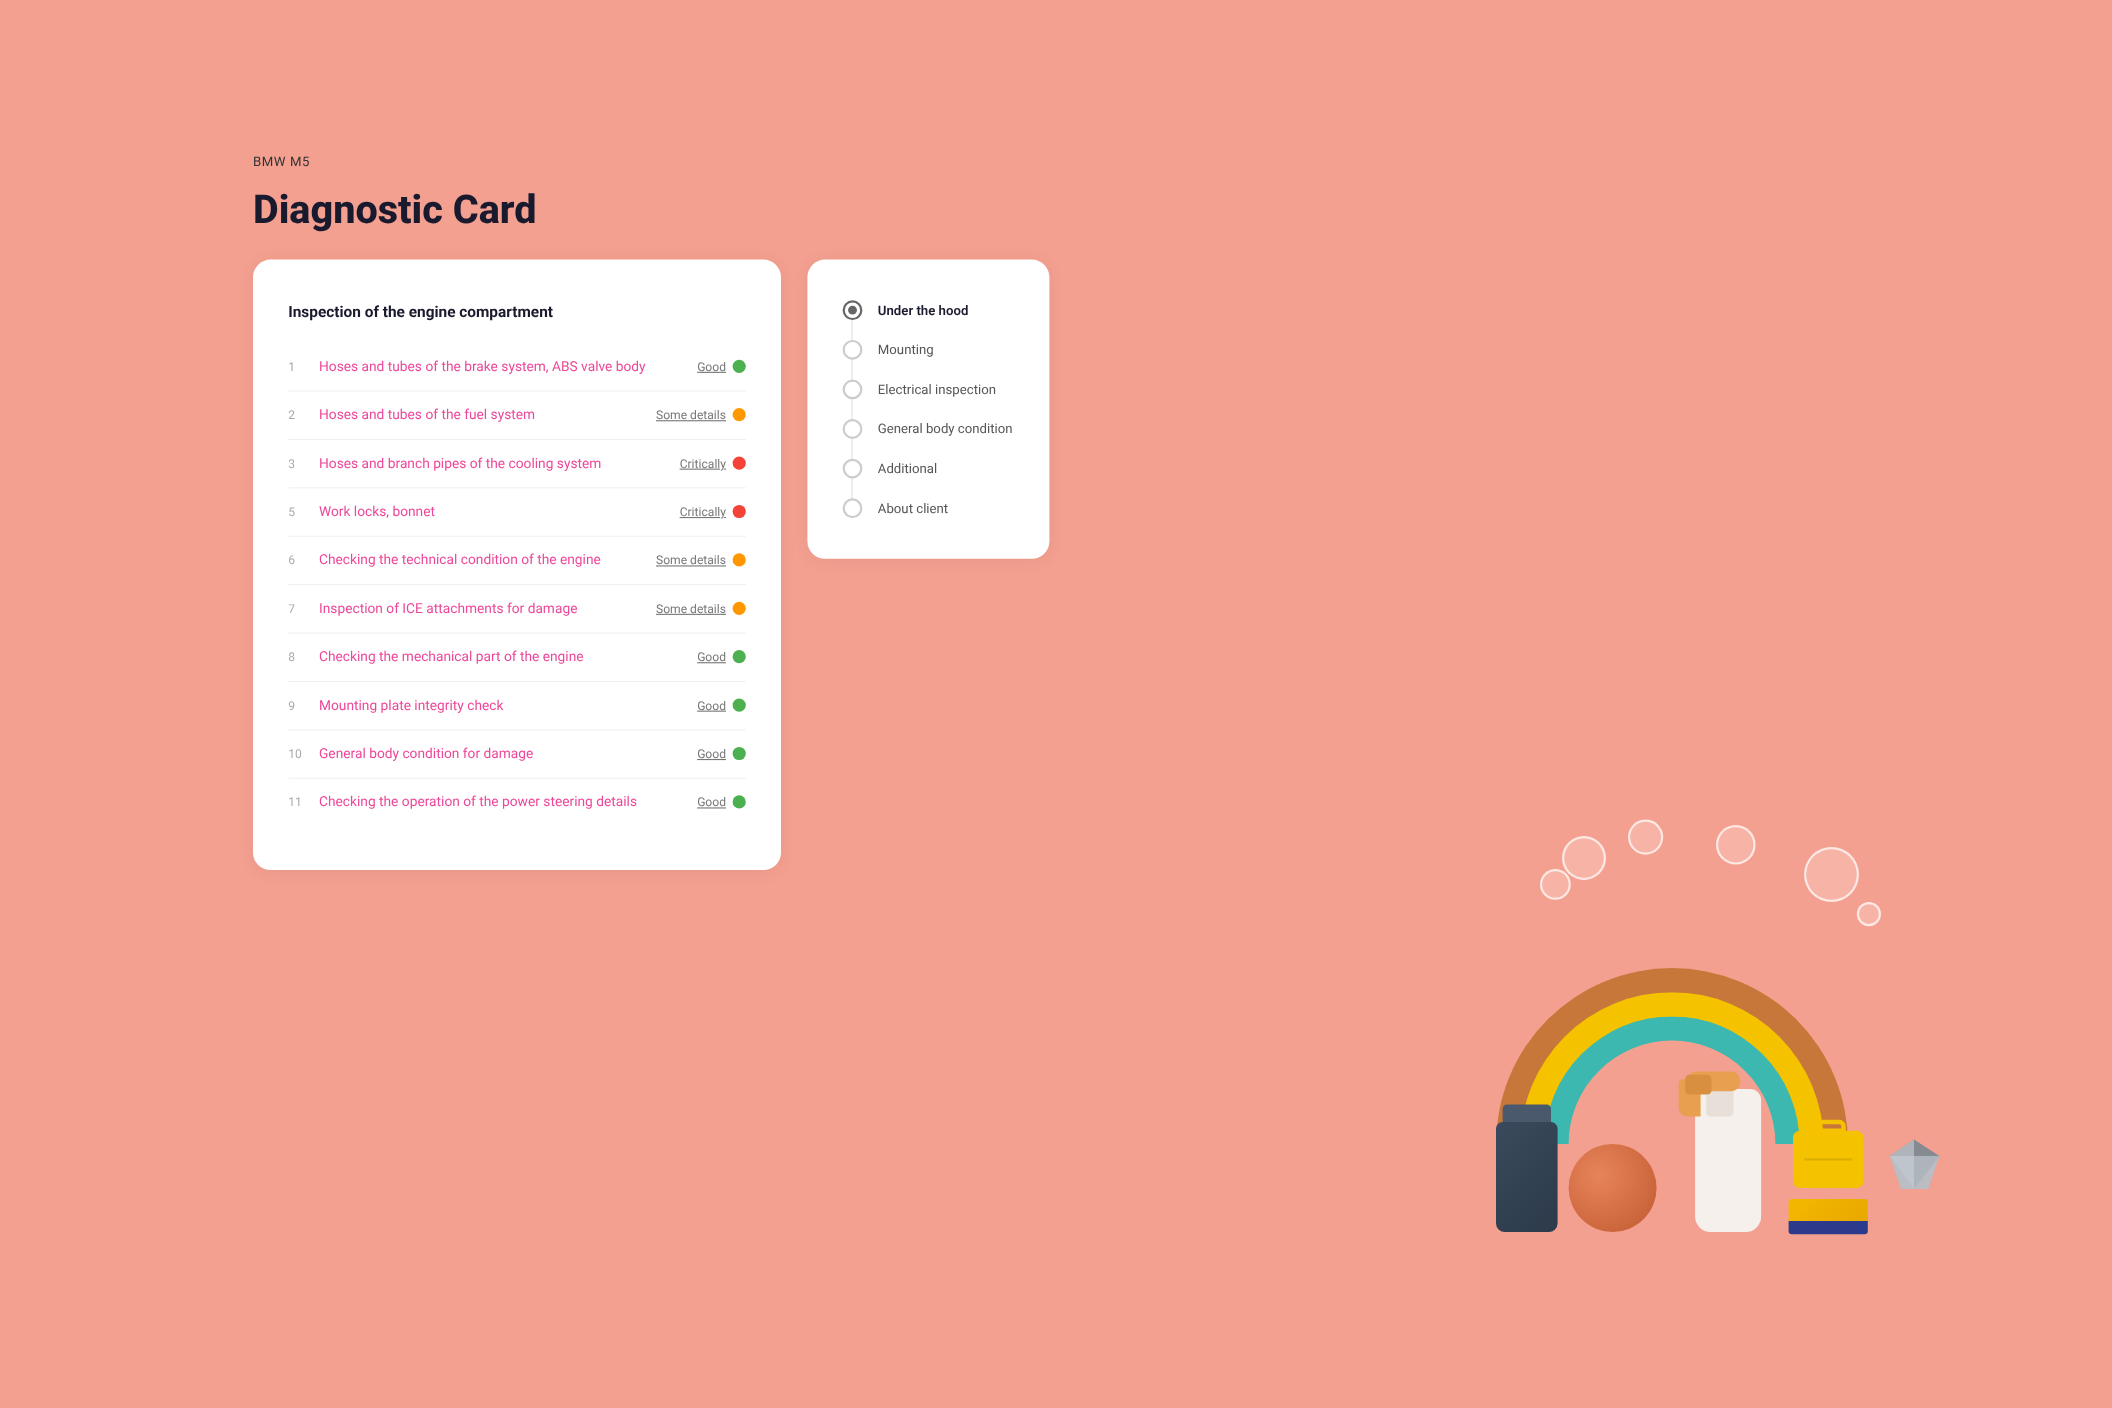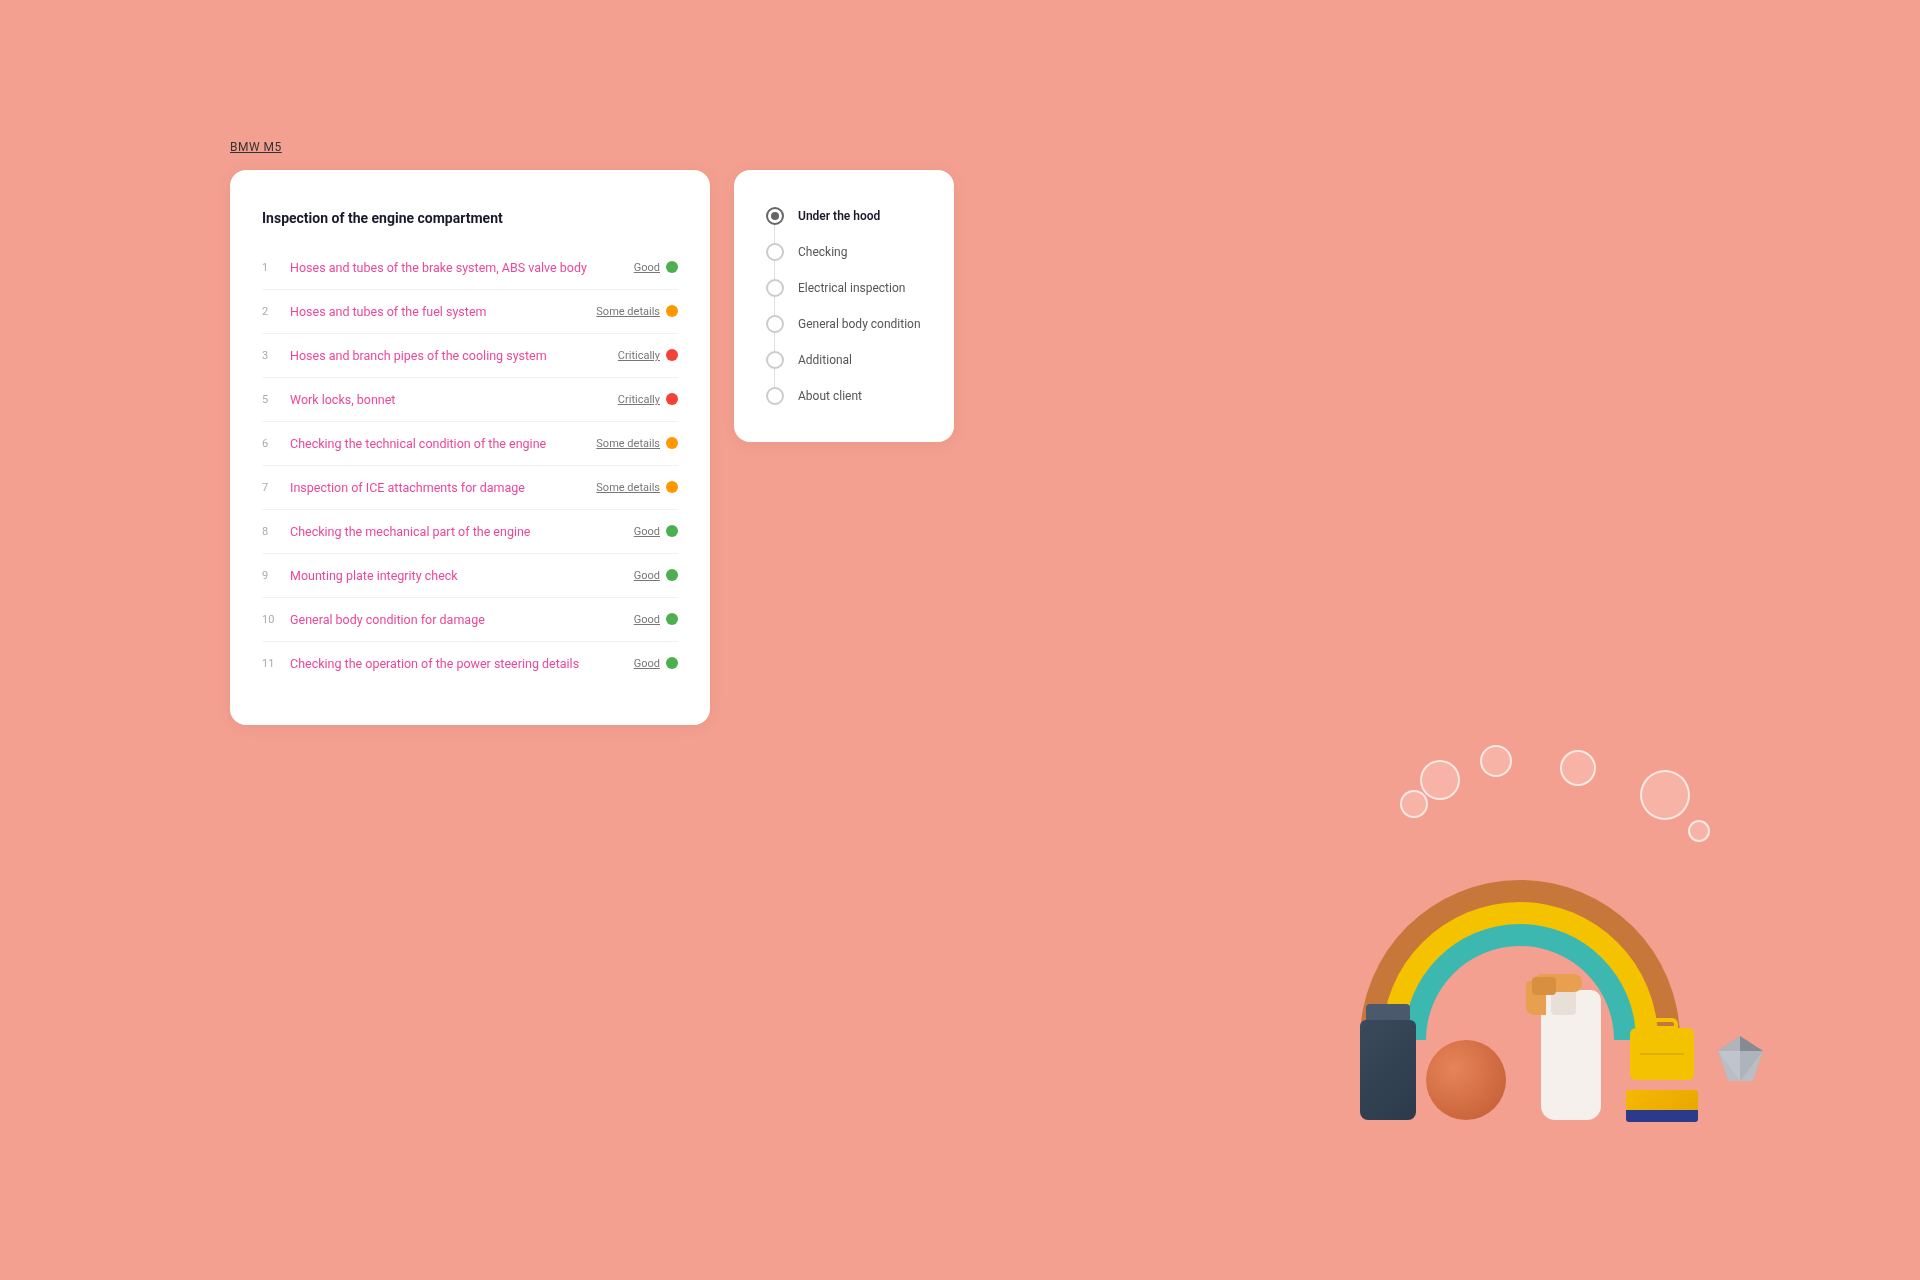--- a/index.html
+++ b/index.html
@@ -27,21 +27,20 @@
       gap: 16px;
       position: absolute;
       left: 230px;
       top: 140px;
     }
     .page-subtitle {
       font-size: 12px;
       color: #333;
       font-weight: 400;
       letter-spacing: 0.5px;
-      text-decoration: underline;
     }
     .page-title {
       font-size: 36px;
       font-weight: 800;
       color: #1a1a2e;
       margin-bottom: 8px;
     }
     .main-layout {
       display: flex;
       gap: 24px;
@@ -194,20 +193,21 @@
         transform-origin: top left;
       }
     }
   </style>
 </head>
 <body>
 
 <div class="page-wrapper" style="transform: scale(1); transform-origin: left top; position: absolute; left: 0px; top: 0px;">
   <div class="content-area">
     <div class="page-subtitle">BMW M5</div>
+    <div class="page-title">Diagnostic Card</div>
 
     <div class="main-layout">
 
       <div class="inspection-card">
         <div class="card-title">Inspection of the engine compartment</div>
         <div class="inspection-list">
 
         <div class="inspection-item">
     <span class="item-number">1</span>
     <span class="item-label">Hoses and tubes of the brake system, ABS valve body</span>
@@ -293,21 +293,21 @@
 
       <div class="nav-card">
         <div class="nav-list">
 
         <div class="nav-item">
     <div class="nav-dot active"></div>
     <span class="nav-label active">Under the hood</span>
   </div>
             <div class="nav-item">
     <div class="nav-dot "></div>
-    <span class="nav-label ">Checking</span>
+    <span class="nav-label ">Mounting</span>
   </div>
             <div class="nav-item">
     <div class="nav-dot "></div>
     <span class="nav-label ">Electrical inspection</span>
   </div>
             <div class="nav-item">
     <div class="nav-dot "></div>
     <span class="nav-label ">General body condition</span>
   </div>
             <div class="nav-item">

